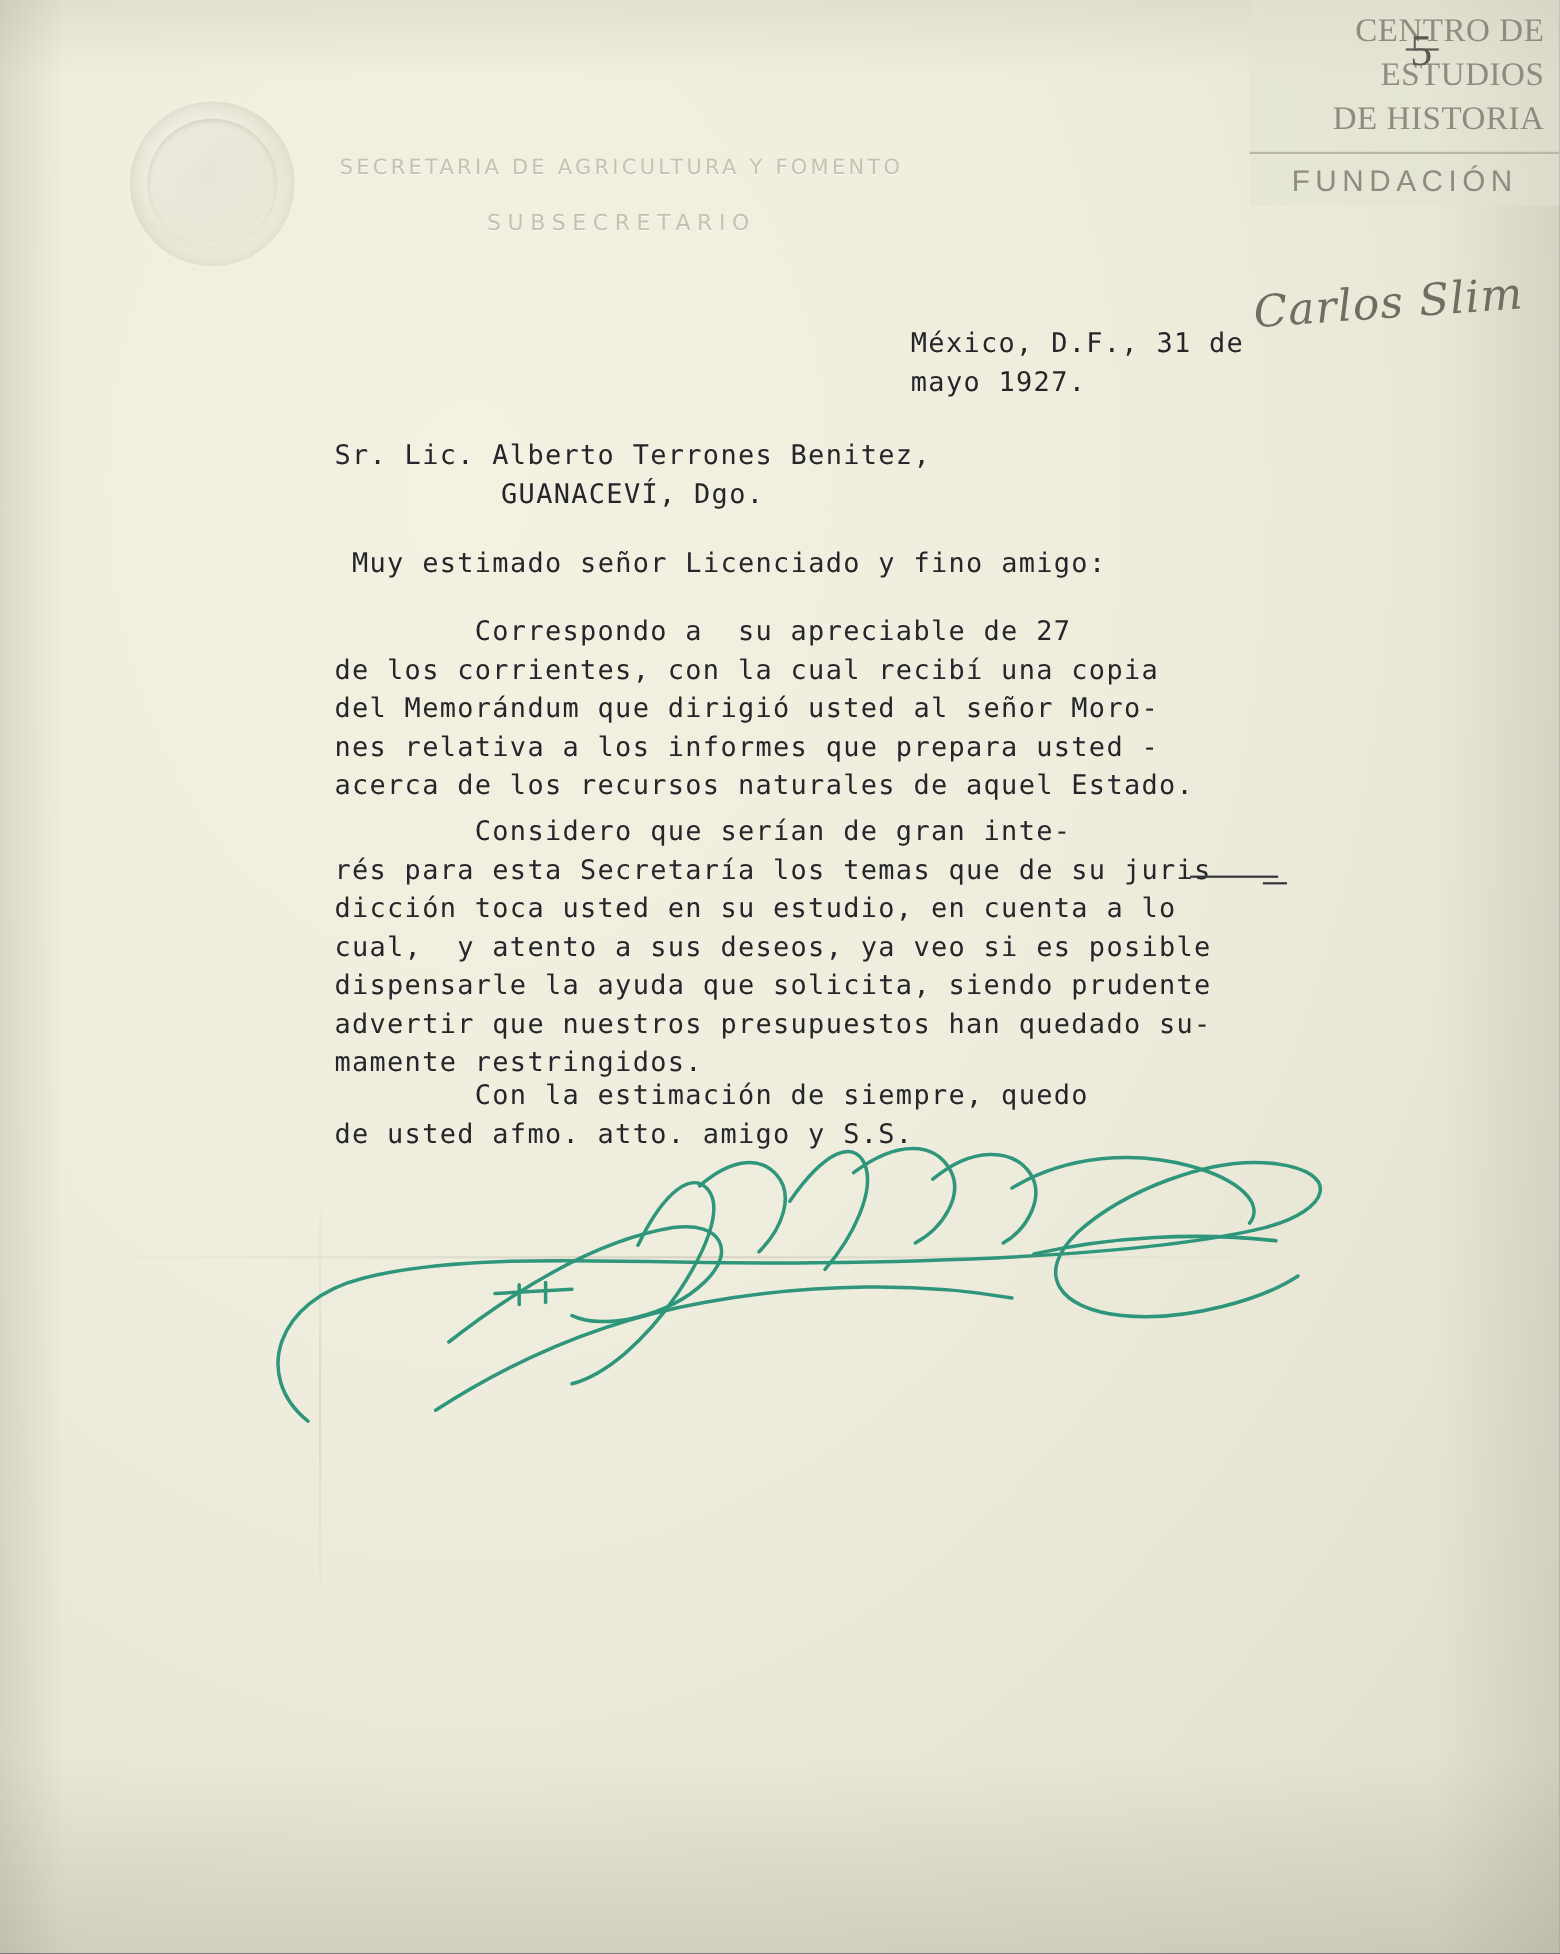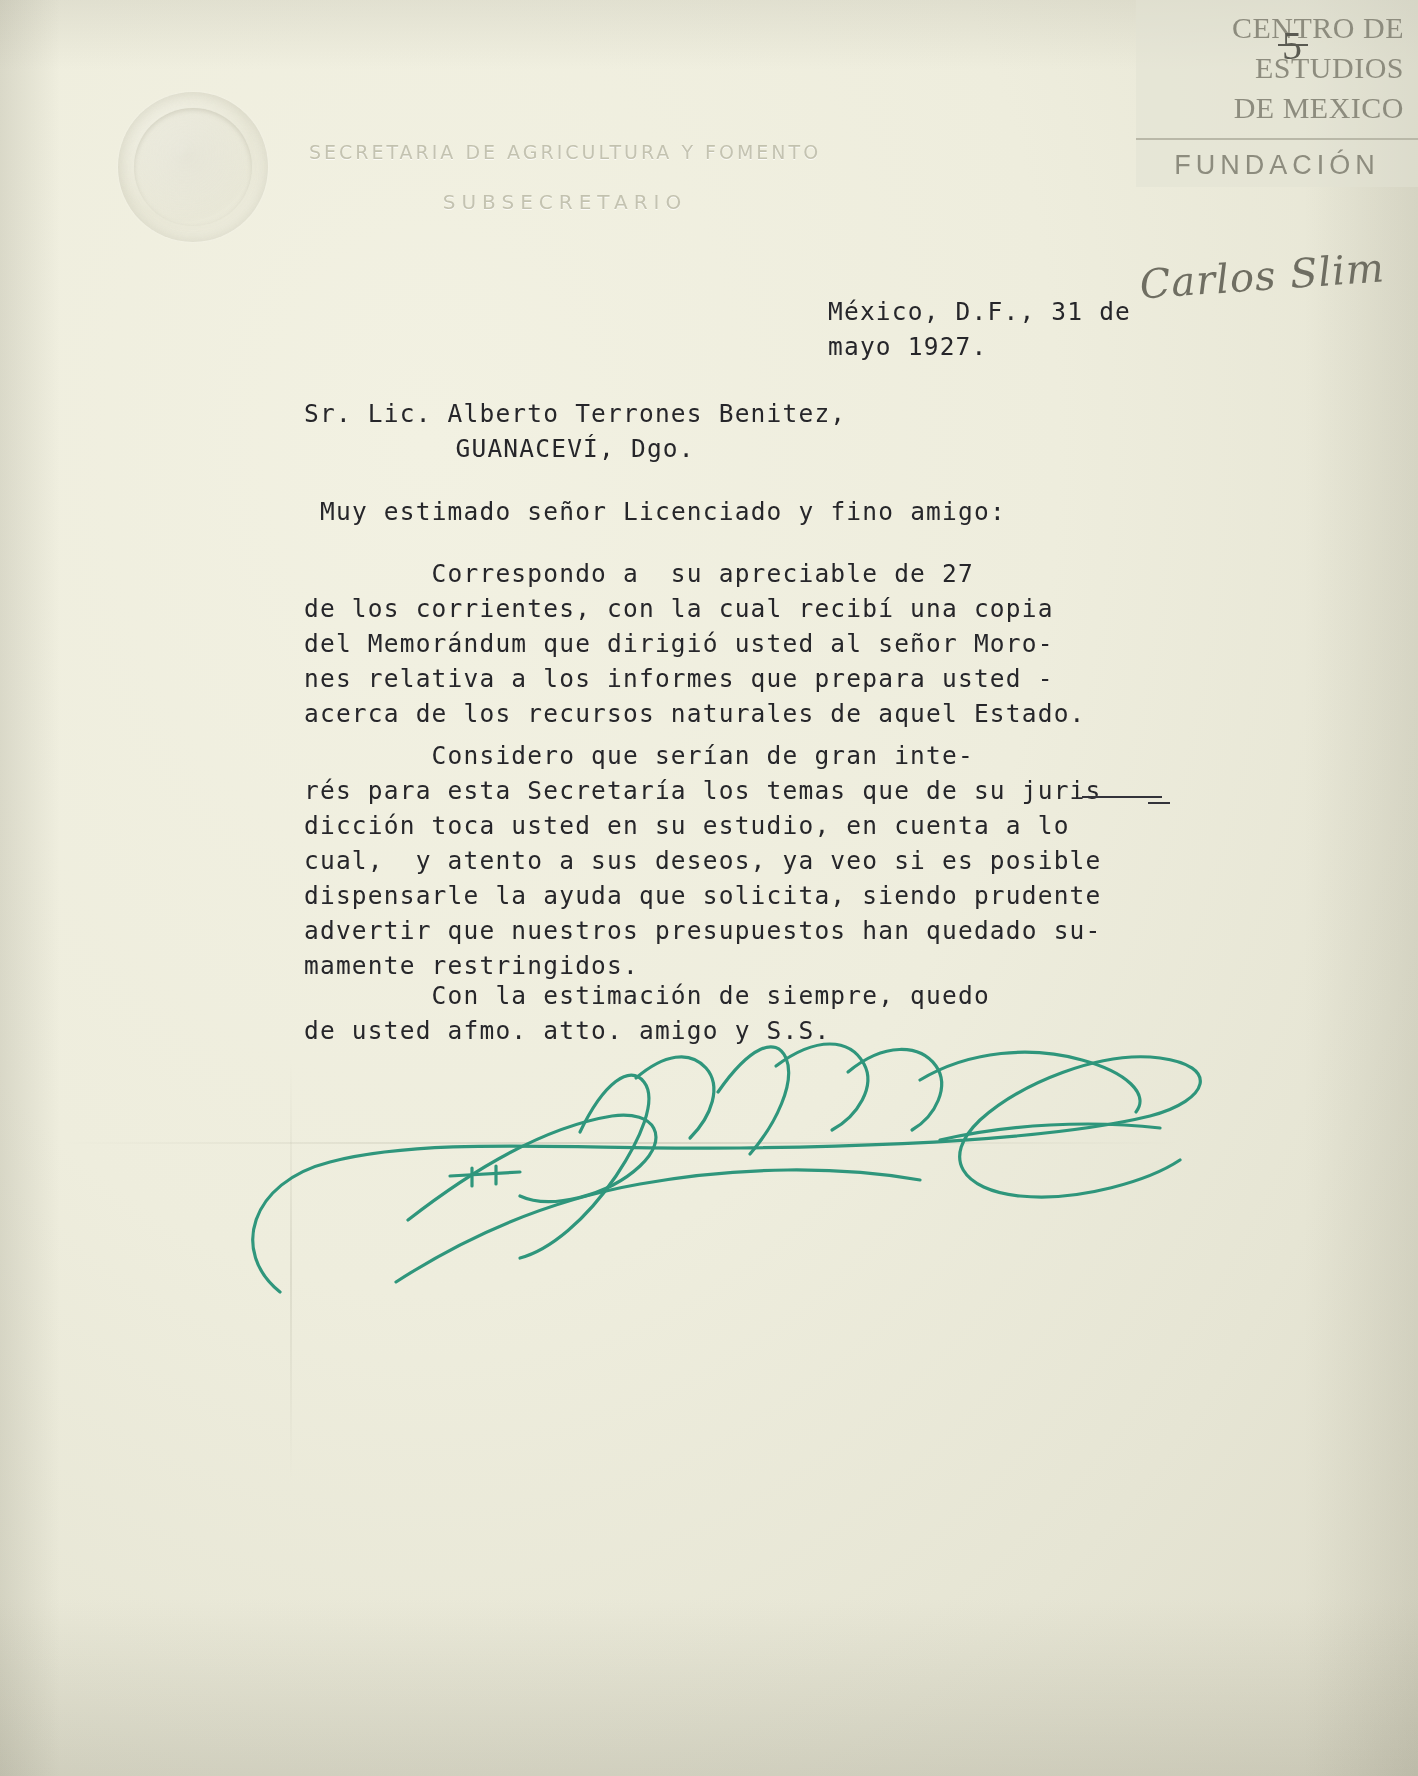--- a/index.html
+++ b/index.html
@@ -203,21 +203,21 @@
 
   <div class="seal"></div>
 
   <div class="letterhead lh1">SECRETARIA DE AGRICULTURA Y FOMENTO</div>
   <div class="letterhead lh2">SUBSECRETARIO</div>
 
   <div class="stamp">
     <div class="stamp-top">
       <div>CENTRO DE</div>
       <div>ESTUDIOS</div>
-      <div>DE MEXICO</div>
+      <div>DE HISTORIA</div>
     </div>
     <div class="stamp-bottom">FUNDACIÓN</div>
   </div>
   <div class="folio">5</div>
   <div class="slim-sig">Carlos Slim</div>
 
   <div class="typed date-block">México, D.F., 31 de
 mayo 1927.</div>
   <div class="typed addressee">Sr. Lic. Alberto Terrones Benitez,
 GUANACEVÍ, Dgo.</div>

